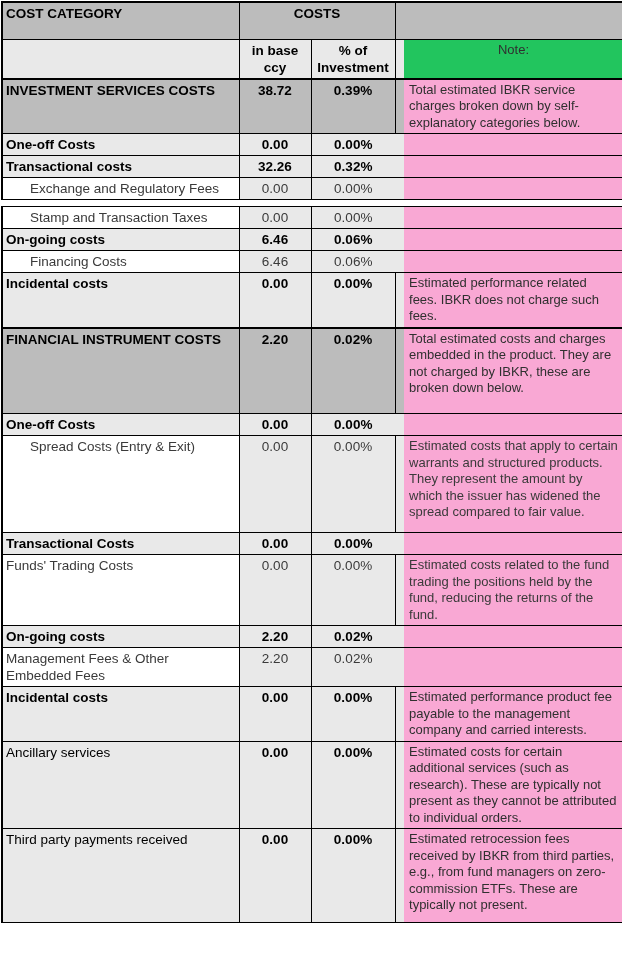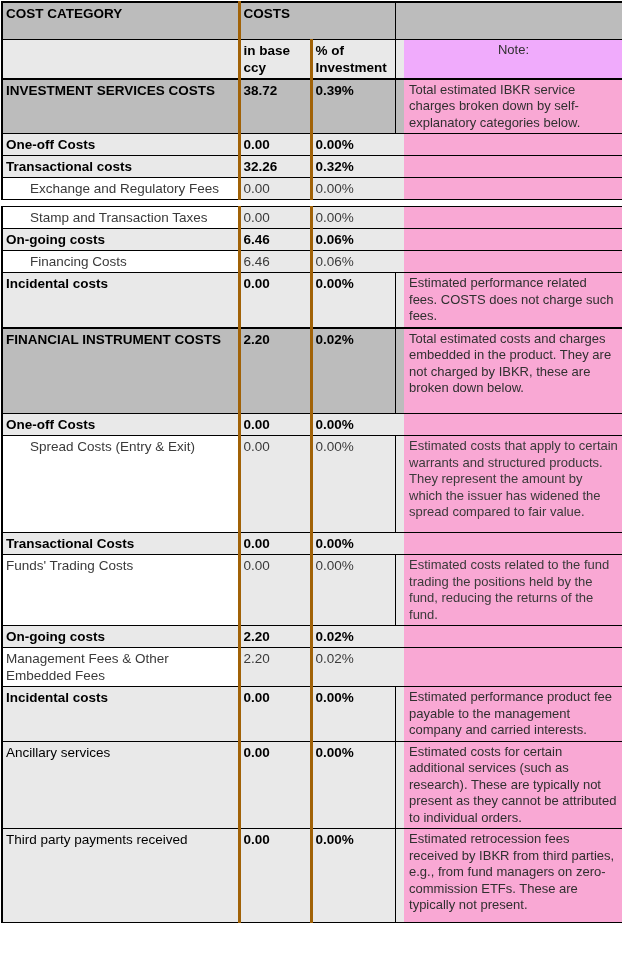--- a/index.html
+++ b/index.html
@@ -1,36 +1,36 @@
 <!DOCTYPE html>
 <html><head>
 <meta charset="utf-8">
 <style>
   html,body { margin:0; padding:0; background:#fff; }
   body { width:622px; font-family:"Liberation Sans", sans-serif; color:#000; }
   table { border-collapse:collapse; table-layout:fixed; width:620px; margin:1px 0 0 1px; }
   td { border-top:1px solid #000; border-bottom:1px solid #000; vertical-align:top;
        font-size:13.5px; line-height:17px; padding:2px 3px; overflow:hidden; word-wrap:break-word; }
   td.cat { border-left:2px solid #000; border-right:1px solid #000; padding:2px 4px 2px 3px; }
-  td.val { border-left:3px solid #a16207; border-right:1px solid #000; text-align:left; }
+  td.val { border-left:1px solid #a16207; border-right:1px solid #000; text-align:center; }
   td.strip { border-left:none; border-right:none; padding:0; }
   td.note { border-left:none; border-right:none; background:#f9a8d4; font-weight:normal;
             font-size:13px; line-height:16.5px; color:#303030; padding:2px 4px 2px 5px; }
   tr:not(.has-note) td.pct { border-right:none; }
   tr:not(.has-note) td.strip { border-left:none; }
   tr.has-note td.strip { border-left:1px solid #000; }
 
   
   tr.h1 td, tr.sec td.cat, tr.sec td.val, tr.sec td.strip { background:#bcbcbc; }
   tr.h2 td.cat, tr.h2 td.val, tr.h2 td.strip,
   tr.sub td.cat, tr.sub td.val, tr.sub td.strip,
   tr.mid td.cat, tr.mid td.val, tr.mid td.strip { background:#e9e9e9; }
   tr.det td.val, tr.det td.strip { background:#e9e9e9; }
   tr.det td.cat { background:#fff; }
-  tr.h2 td.note { background:#f0abfc; text-align:center; }
+  tr.h2 td.note { background:#22c55e; text-align:center; }
   td.d1 { border:1px solid #000; border-top:2px solid #000; background:#fff; }
 
   
   tr.h1 td, tr.h2 td.val, tr.sec td.cat, tr.sec td.val,
   tr.sub td.cat, tr.sub td.val, tr.mid td.val { font-weight:bold; }
   tr.det td { color:#3a3a3a; }
   tr.ind td.cat { padding-left:27px; }
 
   
   tr.h1 td { border-top:2px solid #000; }
@@ -125,21 +125,21 @@
     <td class="strip"></td>
     <td class="note"></td>
   </tr>
 
 
   <tr class="sub has-note" style="height:54px">
     <td class="cat">Incidental costs</td>
     <td class="val">0.00</td>
     <td class="val pct">0.00%</td>
     <td class="strip"></td>
-    <td class="note">Estimated performance related fees. COSTS does not charge such fees.</td>
+    <td class="note">Estimated performance related fees. IBKR does not charge such fees.</td>
   </tr>
 
   <tr class="sec has-note" style="height:86px">
     <td class="cat">FINANCIAL INSTRUMENT COSTS</td>
     <td class="val">2.20</td>
     <td class="val pct">0.02%</td>
     <td class="strip"></td>
     <td class="note">Total estimated costs and charges embedded in the product. They are not charged by IBKR, these are broken down below.</td>
   </tr>
 

